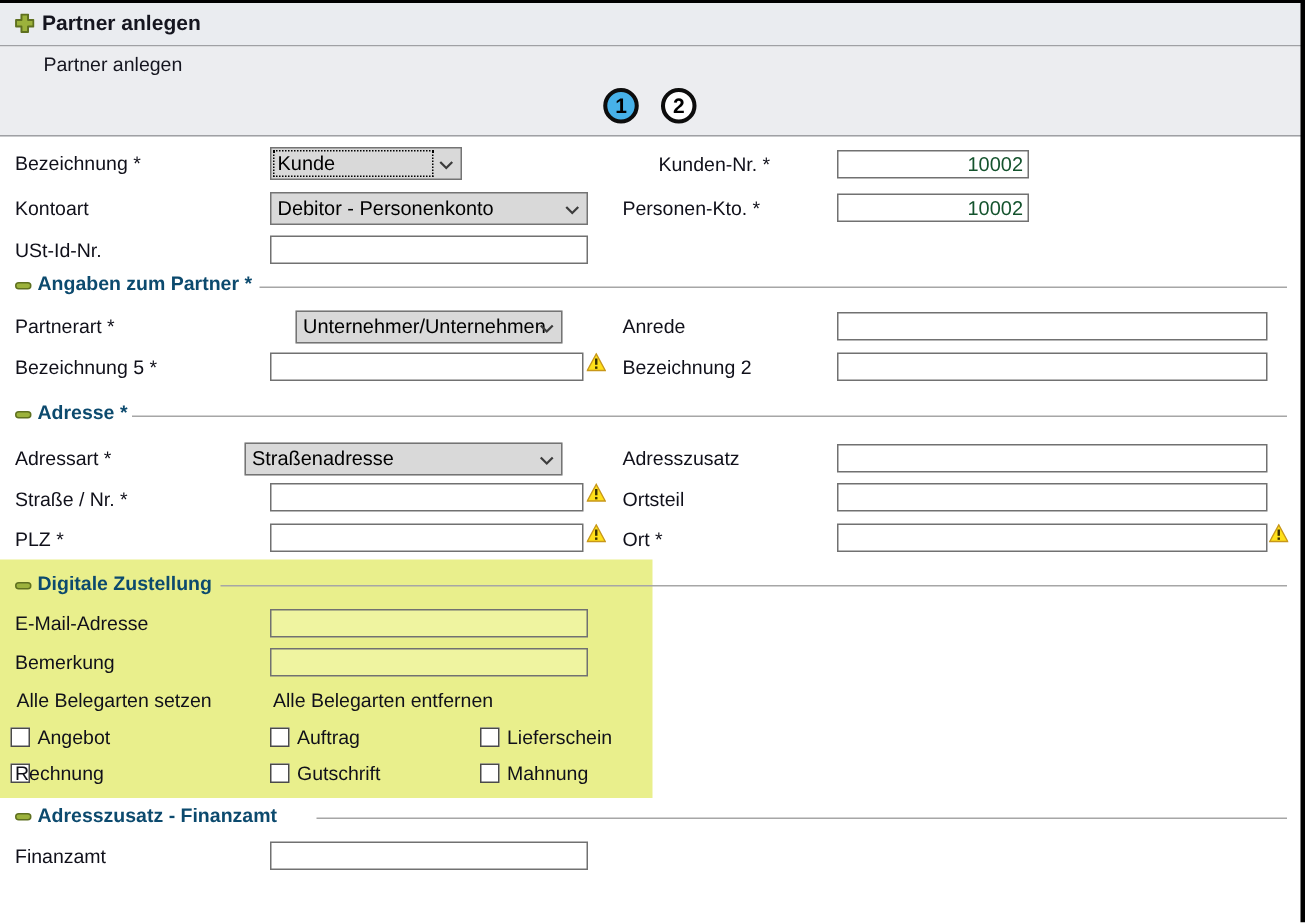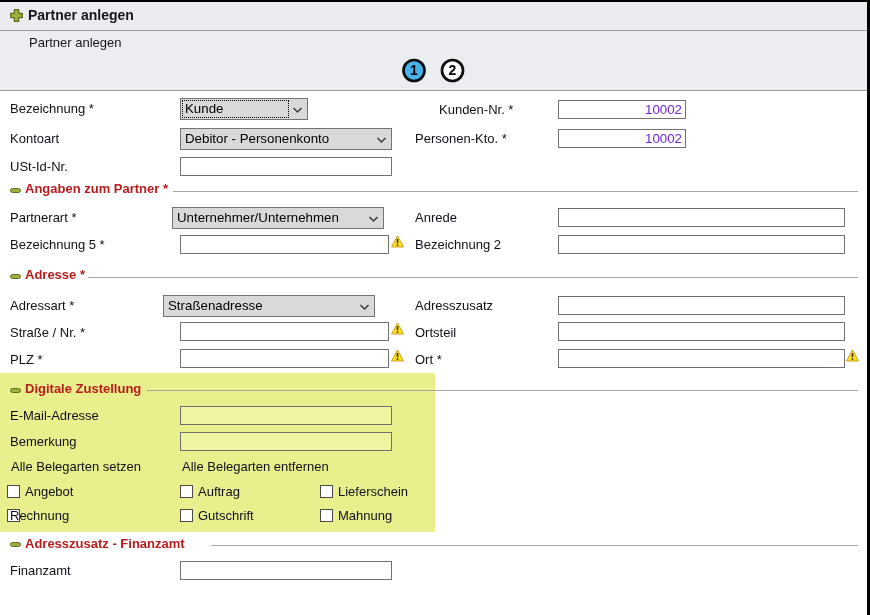--- a/index.html
+++ b/index.html
@@ -10,22 +10,22 @@
   #rightborder{left:867px;top:0;width:3px;height:615px;background:#000;}
   #hdrbar{left:0;top:2px;width:868px;height:28px;background:#eaecf0;border-bottom:1px solid #9fa0a4;}
   #hdrtitle{left:28px;top:7px;font-size:14px;font-weight:bold;color:#15151f;}
   #subhdr{left:0;top:31px;width:868px;height:59px;background:#ecedf0;border-bottom:1px solid #9fa0a4;}
   #subtitle{left:29px;top:35px;font-size:13px;color:#15151f;}
   .lbl{font-size:13px;color:#10101a;white-space:nowrap;}
   .sel{box-sizing:border-box;height:22px;background:#d9d9d9;border:1px solid #747474;
        font-size:13.3px;color:#000;line-height:20px;padding-left:4px;}
   .sel .chev{position:absolute;right:4px;top:8px;}
   .inp{box-sizing:border-box;height:19px;background:#fff;border:1px solid #717171;
-       font-size:13.3px;color:#6d28d9;line-height:17px;padding:0 3px;}
-  .sech{font-size:13px;font-weight:bold;color:#b91c1c;white-space:nowrap;}
+       font-size:13.3px;color:#14532d;line-height:17px;padding:0 3px;}
+  .sech{font-size:13px;font-weight:bold;color:#0c4a6e;white-space:nowrap;}
   .dash{width:11px;height:5px;background:#9cb23c;border:1px solid #5f7020;border-radius:3px;box-sizing:border-box;}
   .secline{height:1px;background:#a6a6a6;}
   .cb{box-sizing:border-box;width:13px;height:13px;background:#fff;border:1px solid #4a4a4a;}
   #yellow{left:0;top:373px;width:435px;height:159px;background:#e9ef8c;}
   .num{text-align:right;}
 </style>
 </head>
 <body>
 <div class="abs" id="topborder"></div>
 <div class="abs" id="hdrbar"></div>
@@ -66,21 +66,21 @@
 <div class="abs inp num" style="left:558px;top:129px;width:128px">10002</div>
 
 <div class="abs lbl" style="left:10px;top:159px">USt-Id-Nr.</div>
 <div class="abs inp" style="left:180px;top:157px;width:212px"></div>
 
 <div class="abs dash" style="left:10px;top:187.5px"></div>
 <div class="abs sech" style="left:25px;top:181px">Angaben zum Partner *</div>
 <div class="abs secline" style="left:173px;top:191px;width:685px"></div>
 
 <div class="abs lbl" style="left:10px;top:210px">Partnerart *</div>
-<div class="abs sel" style="left:172px;top:207px;width:212px">Unternehmer/Unternehmen
+<div class="abs sel" style="left:197px;top:207px;width:178px">Unternehmer/Unternehmen
   <svg class="chev" width="11" height="7" viewBox="0 0 11 7">
       <path d="M1.5 1 L5.5 5 L9.5 1" fill="none" stroke="#3d3d3d" stroke-width="1.5"></path>
     </svg>
 </div>
 <div class="abs lbl" style="left:415px;top:210px">Anrede</div>
 <div class="abs inp" style="left:558px;top:208px;width:287px"></div>
 
 <div class="abs lbl" style="left:10px;top:237px">Bezeichnung 5 *</div>
 <div class="abs inp" style="left:180px;top:235px;width:209px"></div>
 <svg class="abs" style="left:391px;top:235px" width="13" height="13" viewBox="0 0 13 13">

